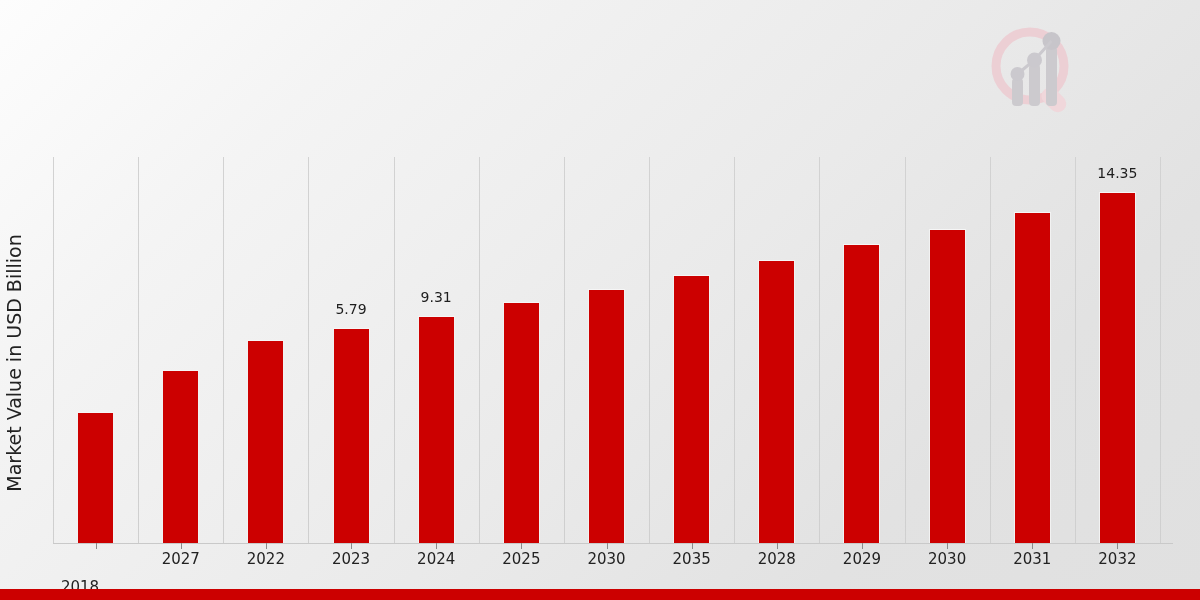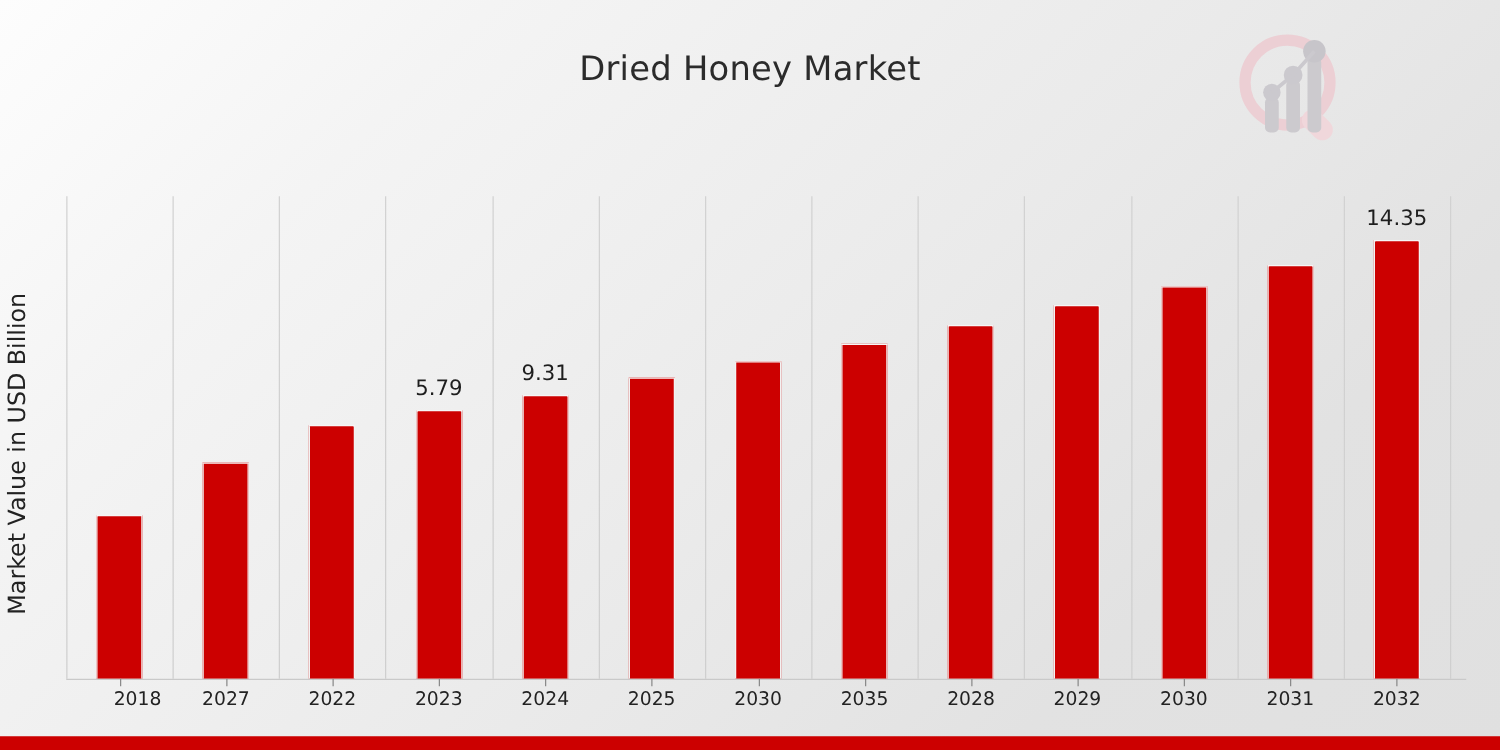--- a/index.html
+++ b/index.html
@@ -67,21 +67,21 @@
     position: absolute;
     bottom: 0;
     width: 37px;
     background: #cc0000;
     border-left: 1px solid #f2f2f2;
     border-right: 1px solid #f2f2f2;
     border-top: 1px solid #f6f6f6;
   }
   .bar-label {
     position: absolute;
-    font-size: 17px;
+    font-size: 14px;
     color: #1e1e1e;
     text-align: left;
     white-space: nowrap;
     transform: translateX(-50%);
   }
   .tick {
     position: absolute;
     top: 543px;
     width: 1px; height: 6px;
     background: #8a8a8a;
@@ -101,21 +101,20 @@
     left: 0; right: 0; bottom: 0;
     height: 11px;
     background: #cc0000;
   }
 </style>
 </head>
 <body>
 
 <div id="canvas">
 
-  <div id="chart-title">Dried Honey Market</div>
 
   <div id="brand-logo">
     <svg viewBox="0 0 110 100" width="110" height="100" aria-hidden="true">
       <g>
         <circle cx="52" cy="44" r="34" fill="none" stroke="#eccfd4" stroke-width="9"></circle>
         <rect x="72" y="62" width="28" height="17" rx="8.5" fill="#f0d7db" transform="rotate(45 72 62)"></rect>
       </g>
       <g>
         <rect x="34" y="56" width="11" height="28" rx="4" fill="#cccace"></rect>
         <rect x="51" y="42" width="11" height="42" rx="4" fill="#cccace"></rect>
@@ -155,21 +154,21 @@
       <div class="bar" title="2027: 10.98" style="left: 620.154px; height: 268.246px; background: rgb(204, 0, 0);"></div>
       <div class="bar" title="2028: 11.59" style="left: 705.308px; height: 283.148px; background: rgb(204, 0, 0);"></div>
       <div class="bar" title="2029: 12.25" style="left: 790.462px; height: 299.272px; background: rgb(204, 0, 0);"></div>
       <div class="bar" title="2030: 12.86" style="left: 875.615px; height: 314.175px; background: rgb(204, 0, 0);"></div>
       <div class="bar" title="2031: 13.56" style="left: 960.769px; height: 331.276px; background: rgb(204, 0, 0);"></div>
       <div class="bar" title="2032: 14.35" style="left: 1045.92px; height: 350.576px; background: rgb(204, 0, 0);"></div>
     </div>
   <div id="axis-line"></div>
 
 <div class="tick" style="left: 96px;"></div>
-    <div class="x-tick-label" style="left: 110px;">2018</div>
+    <div class="x-tick-label" style="left: 80px; margin-top: 28px;">2018</div>
     <div class="tick" style="left: 181px;"></div>
     <div class="x-tick-label" style="left: 180.731px;">2027</div>
     <div class="tick" style="left: 266px;"></div>
     <div class="x-tick-label" style="left: 265.885px;">2022</div>
     <div class="bar-label" style="left: 351.038px; top: 300.524px;">5.79</div>
     <div class="tick" style="left: 351px;"></div>
     <div class="x-tick-label" style="left: 351.038px;">2023</div>
     <div class="bar-label" style="left: 436.192px; top: 288.553px;">9.31</div>
     <div class="tick" style="left: 436px;"></div>
     <div class="x-tick-label" style="left: 436.192px;">2024</div>

